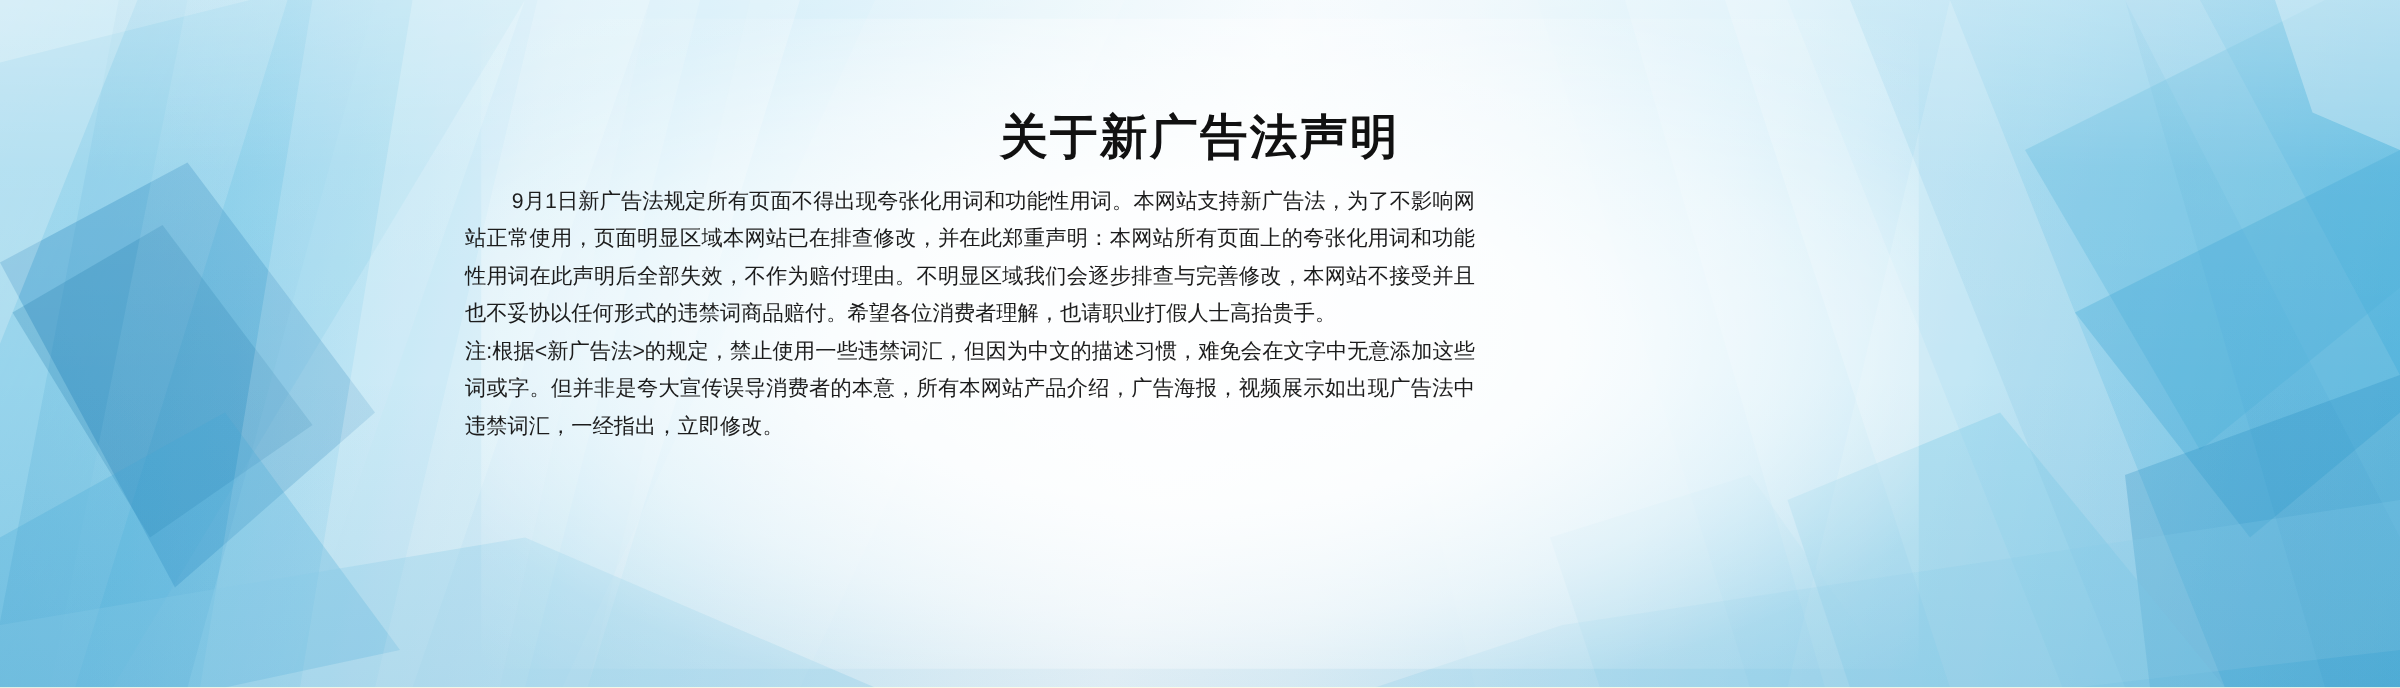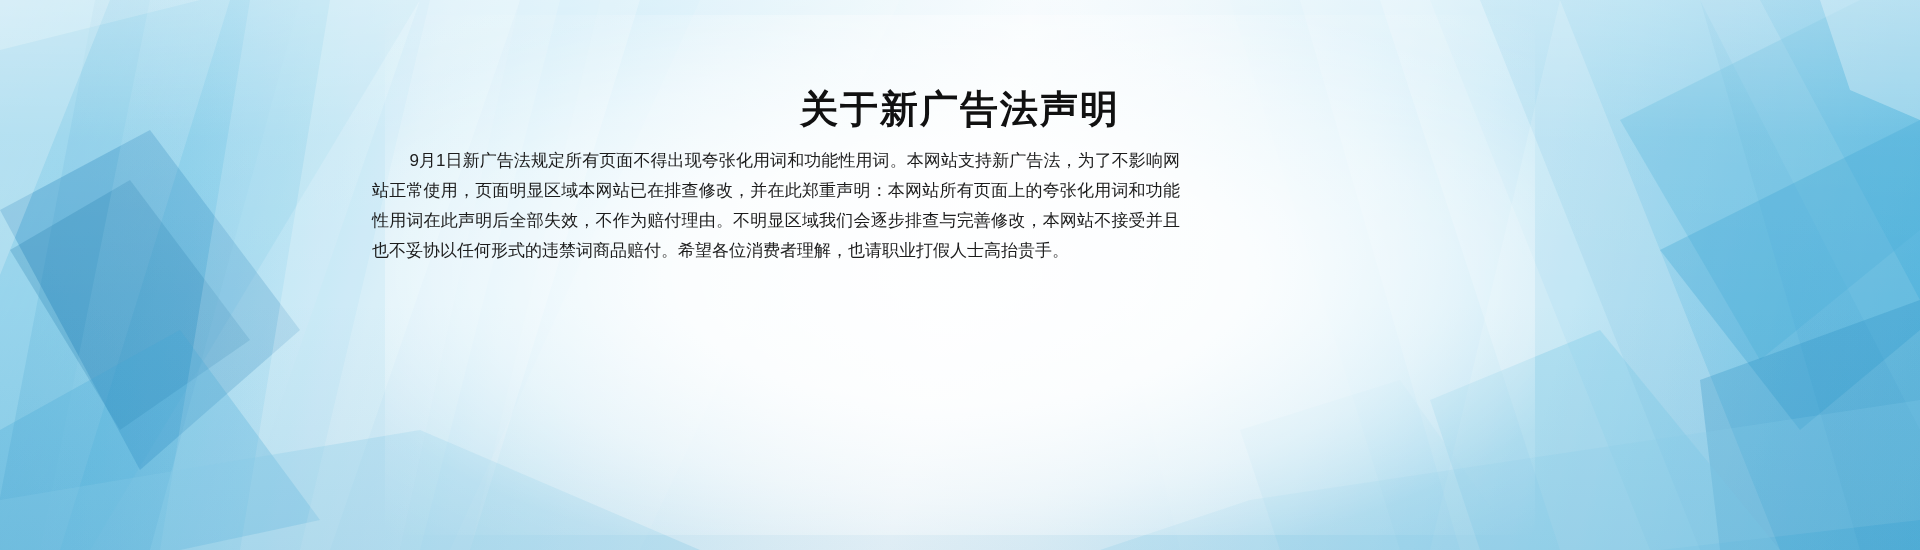--- a/index.html
+++ b/index.html
@@ -159,15 +159,16 @@
   </div>
 
   <div class="bg-vert"></div>
   <div class="bg-center-glow"></div>
 
   <div class="content">
     <div class="title">关于新广告法声明</div>
 
     <div class="body-text">
       <p class="para first">9月1日新广告法规定所有页面不得出现夸张化用词和功能性用词。本网站支持新广告法，为了不影响网站正常使用，页面明显区域本网站已在排查修改，并在此郑重声明：本网站所有页面上的夸张化用词和功能性用词在此声明后全部失效，不作为赔付理由。不明显区域我们会逐步排查与完善修改，本网站不接受并且也不妥协以任何形式的违禁词商品赔付。希望各位消费者理解，也请职业打假人士高抬贵手。</p>
+      <p class="para">注:根据&lt;新广告法&gt;的规定，禁止使用一些违禁词汇，但因为中文的描述习惯，难免会在文字中无意添加这些词或字。但并非是夸大宣传误导消费者的本意，所有本网站产品介绍，广告海报，视频展示如出现广告法中违禁词汇，一经指出，立即修改。</p>
     </div>
   </div>
 </div>
 
 </body></html>

